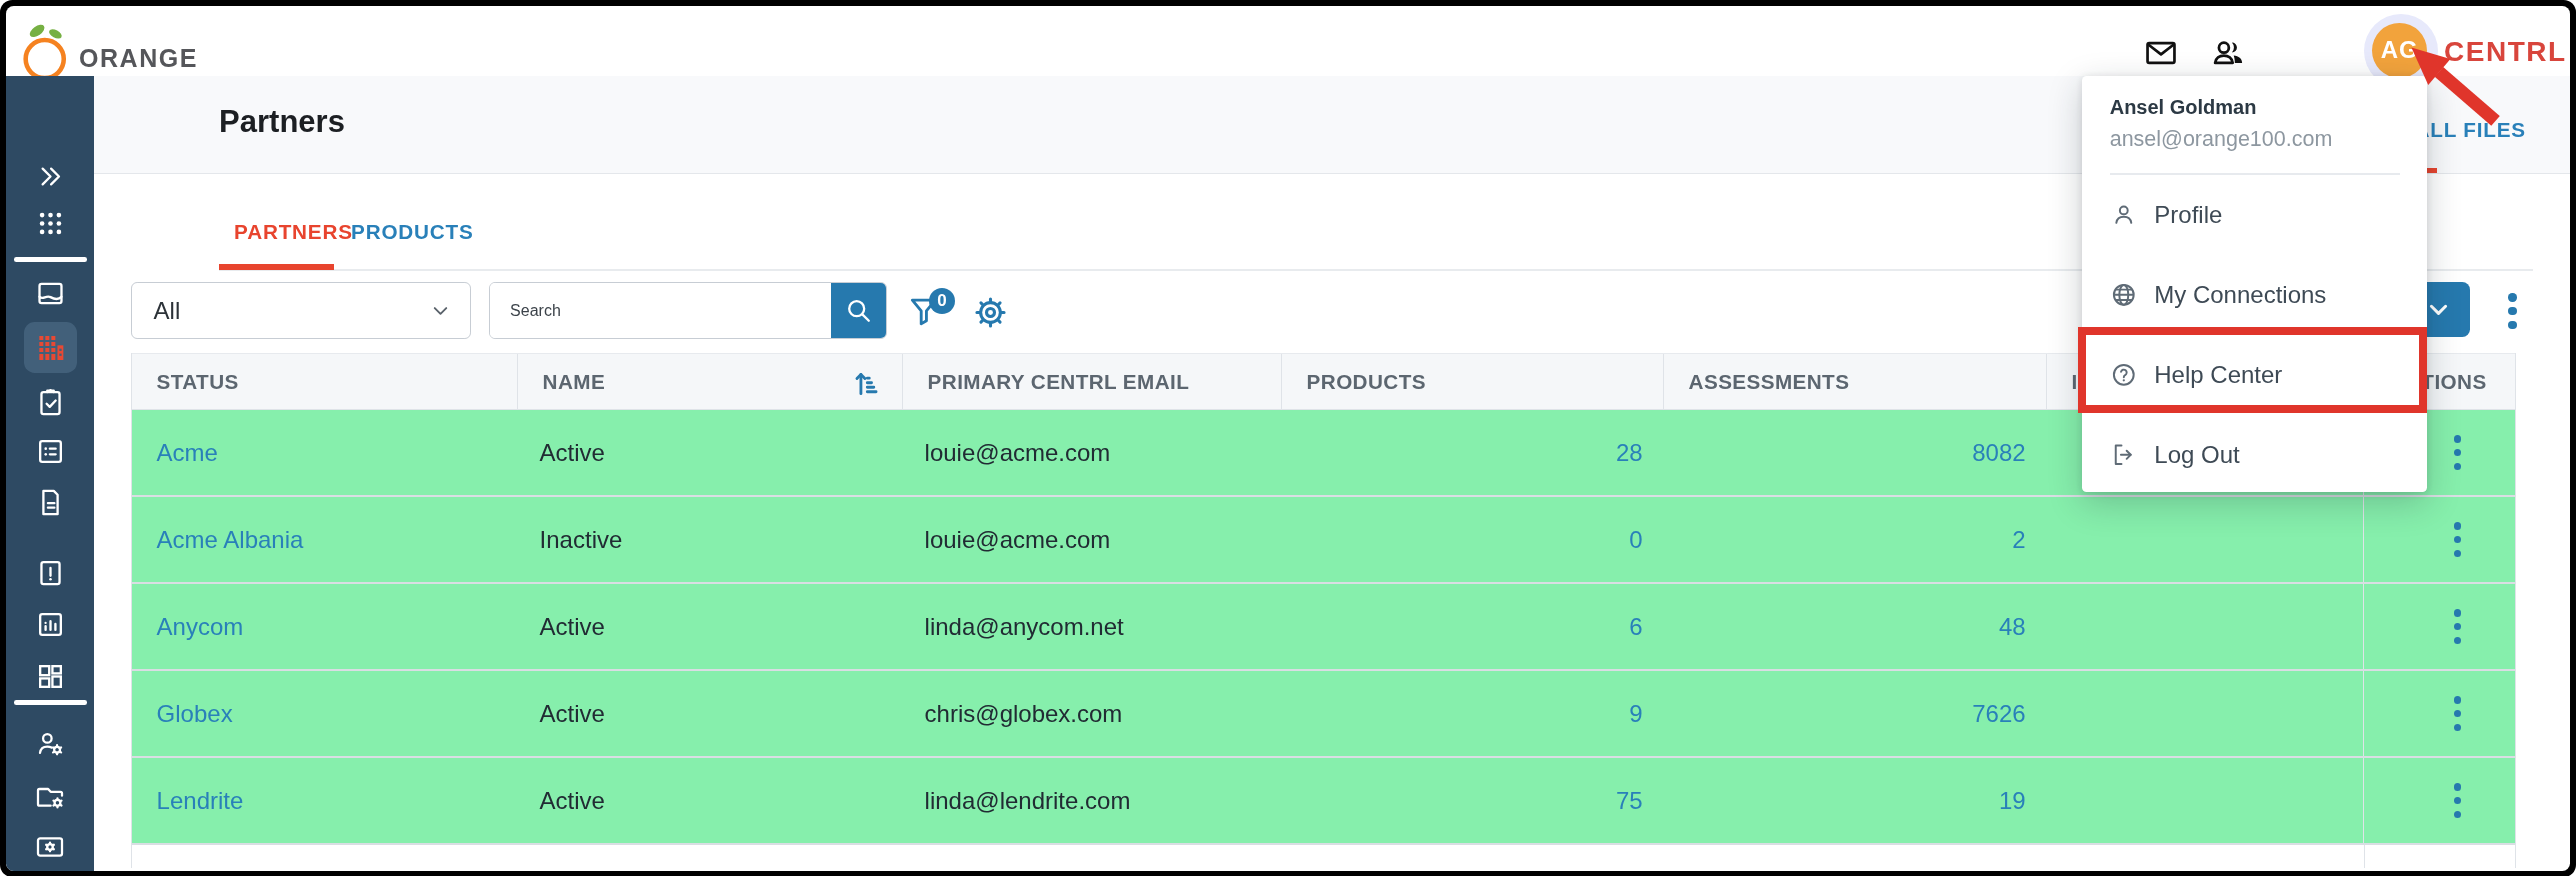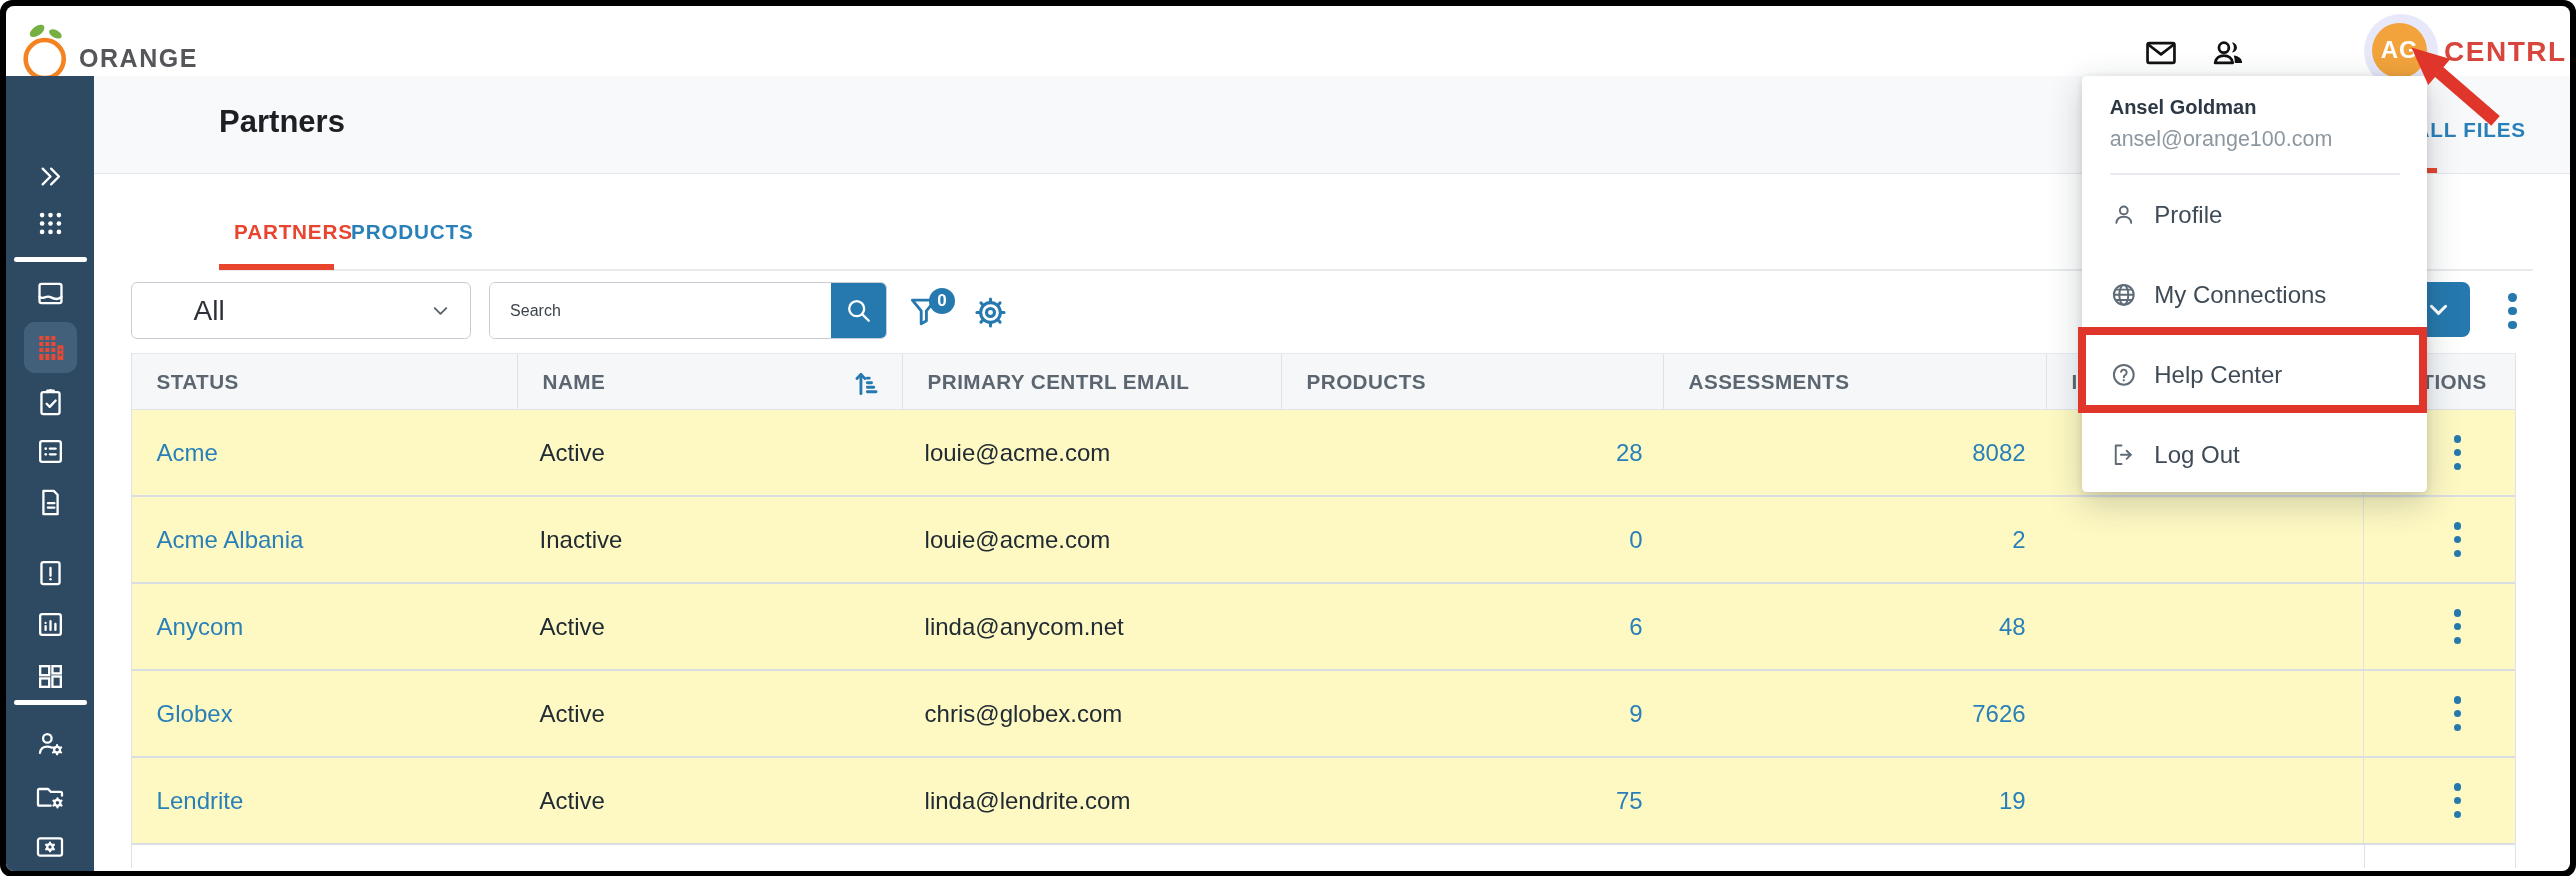--- a/index.html
+++ b/index.html
@@ -31,38 +31,38 @@
   .tabs-row{position:absolute;left:88px;right:0;top:168px;height:97px;background:#fff;}
   .tab{position:absolute;top:46px;font-size:20.7px;font-weight:bold;letter-spacing:0.8px;}
   .tab.partners{left:140px;color:#e8442e;}
   .tab.products{left:257px;color:#2980b9;}
   .tab-underline{position:absolute;left:125px;top:90px;width:115px;height:6.1px;background:#e8442e;}
   .tabs-border{position:absolute;left:125px;right:37px;top:95px;height:1.5px;background:#e8ebee;}
 
   
   .filter-row{position:absolute;left:88px;right:0;top:276px;height:58px;}
   .select{position:absolute;left:37px;top:0;width:340px;height:57px;border:1.5px solid #c7cdd4;border-radius:6.1px;background:#fff;display:flex;align-items:center;justify-content:space-between;padding:0 18.4px 0 21.5px;box-sizing:border-box;}
-  .select-val{font-size:28px;color:#2c3238;margin-left:40px;}
+  .select-val{font-size:24px;color:#2c3238;}
   .searchbox{position:absolute;left:395px;top:0;width:398px;height:57px;border:1.5px solid #c7cdd4;border-radius:6.1px;background:#fff;box-sizing:border-box;display:flex;overflow:hidden;}
   .searchbox input{flex:1;border:none;outline:none;font-size:16px;padding:0 0 0 20px;color:#2c3238;font-family:"Liberation Sans",sans-serif;}
   .searchbox input::placeholder{color:#3c434a;opacity:1;}
   .search-btn{width:55px;height:100%;background:#2679ae;border:none;display:flex;align-items:center;justify-content:center;cursor:pointer;}
   .funnel-wrap{position:absolute;left:812px;top:10.7px;width:51px;height:48px;color:#2679ae;}
   .funnel-badge{position:absolute;left:23px;top:-4.6px;width:26px;height:26px;border-radius:50%;background:#2679ae;color:#fff;font-size:17px;font-weight:bold;display:flex;align-items:center;justify-content:center;}
   .gear-wrap{position:absolute;left:878px;top:12.3px;color:#2679ae;}
   .add-btn{position:absolute;left:2312px;top:0;width:64px;height:55px;background:#2679ae;border-radius:7.7px;display:flex;align-items:center;justify-content:center;color:#fff;}
   .toolbar-kebab{position:absolute;left:2403px;top:6.1px;width:31px;height:46px;display:flex;flex-direction:column;align-items:center;justify-content:center;gap:5.4px;}
   .toolbar-kebab i{width:8.4px;height:8.4px;border-radius:50%;background:#2679ae;}
 
   
   .table{position:absolute;left:125px;top:347px;width:2385px;border-left:1.5px solid #dfe3e8;border-right:1.5px solid #dfe3e8;box-sizing:border-box;}
   .thead{display:grid;grid-template-columns:386px 385px 379px 382px 383px 316px 150px;height:57px;background:#f5f7f9;border-top:1.5px solid #e7eaee;border-bottom:1.5px solid #dfe3e8;box-sizing:border-box;}
   .th{display:flex;align-items:center;padding-left:24.5px;font-size:20.7px;font-weight:bold;color:#5c6670;letter-spacing:0.4px;border-right:1.5px solid #dfe3e8;box-sizing:border-box;position:relative;}
   .th:last-child{border-right:none;}
-  .trow{display:grid;grid-template-columns:386px 385px 379px 382px 383px 316px 150px;height:87px;border-bottom:2.3px solid #d9dee3;box-sizing:border-box;background:#fef9c3;}
+  .trow{display:grid;grid-template-columns:386px 385px 379px 382px 383px 316px 150px;height:87px;border-bottom:2.3px solid #d9dee3;box-sizing:border-box;background:#86efac;}
   .td{display:flex;align-items:center;padding-left:21.5px;font-size:24px;color:#212b33;box-sizing:border-box;}
   .td.name{padding-left:24.5px;}
   .td.name a{color:#2980b9;text-decoration:none;cursor:pointer;}
   .td.num{justify-content:flex-end;padding-left:0;padding-right:21.5px;color:#2980b9;}
   .td.num span{cursor:pointer;}
   .td.actions{border-left:1.5px solid #dfe3e8;justify-content:flex-end;padding-right:40px;}
   .row-kebab{width:31px;height:54px;display:flex;flex-direction:column;align-items:center;justify-content:center;gap:6.1px;cursor:pointer;}
   .row-kebab i{width:7.7px;height:7.7px;border-radius:50%;background:#2679ae;}
   .sort-icon{position:absolute;left:333px;top:12.3px;color:#2679ae;}
 

